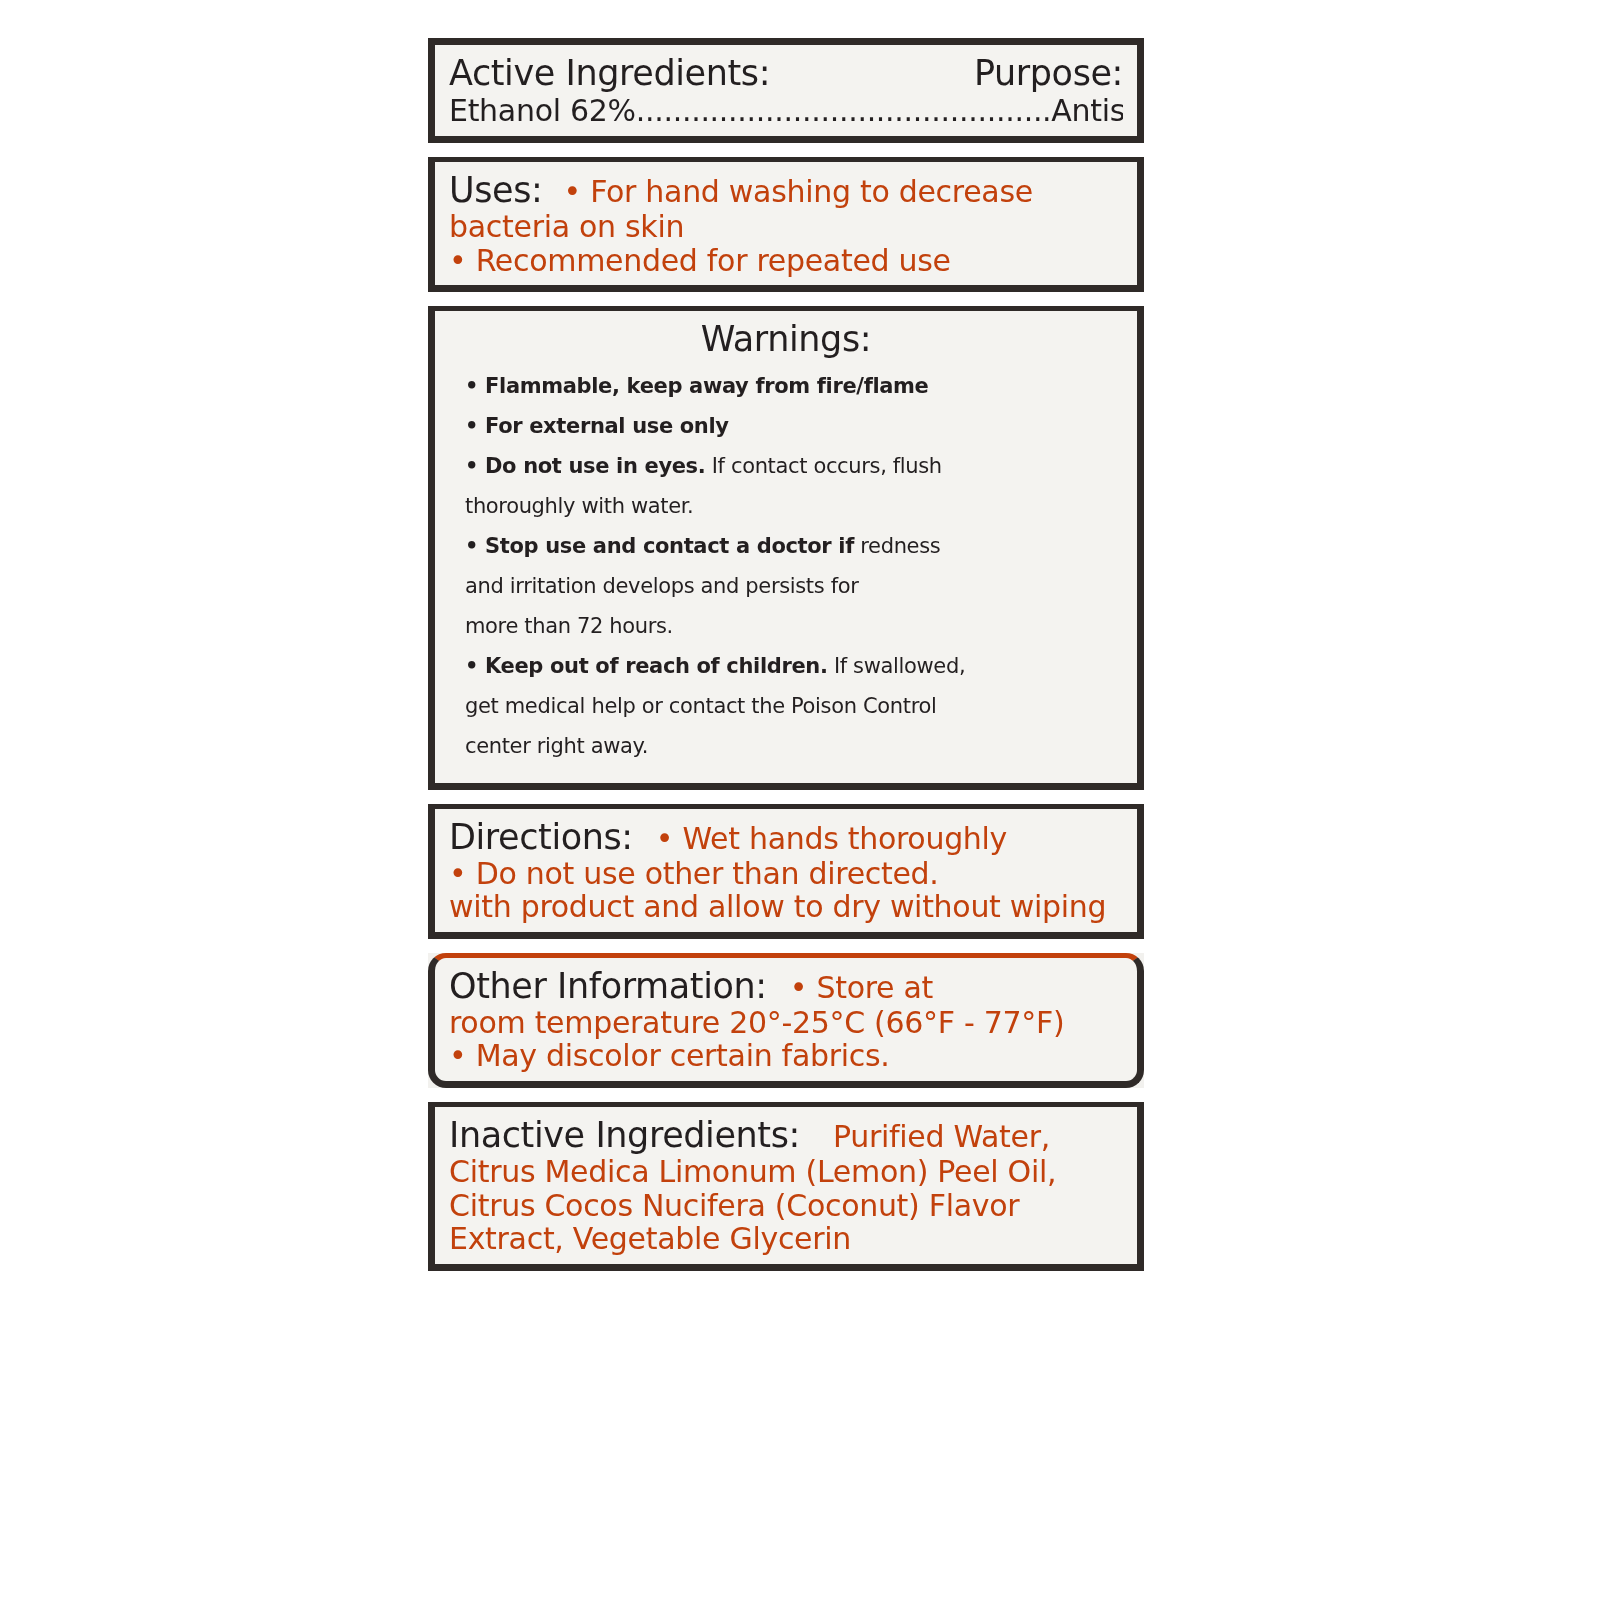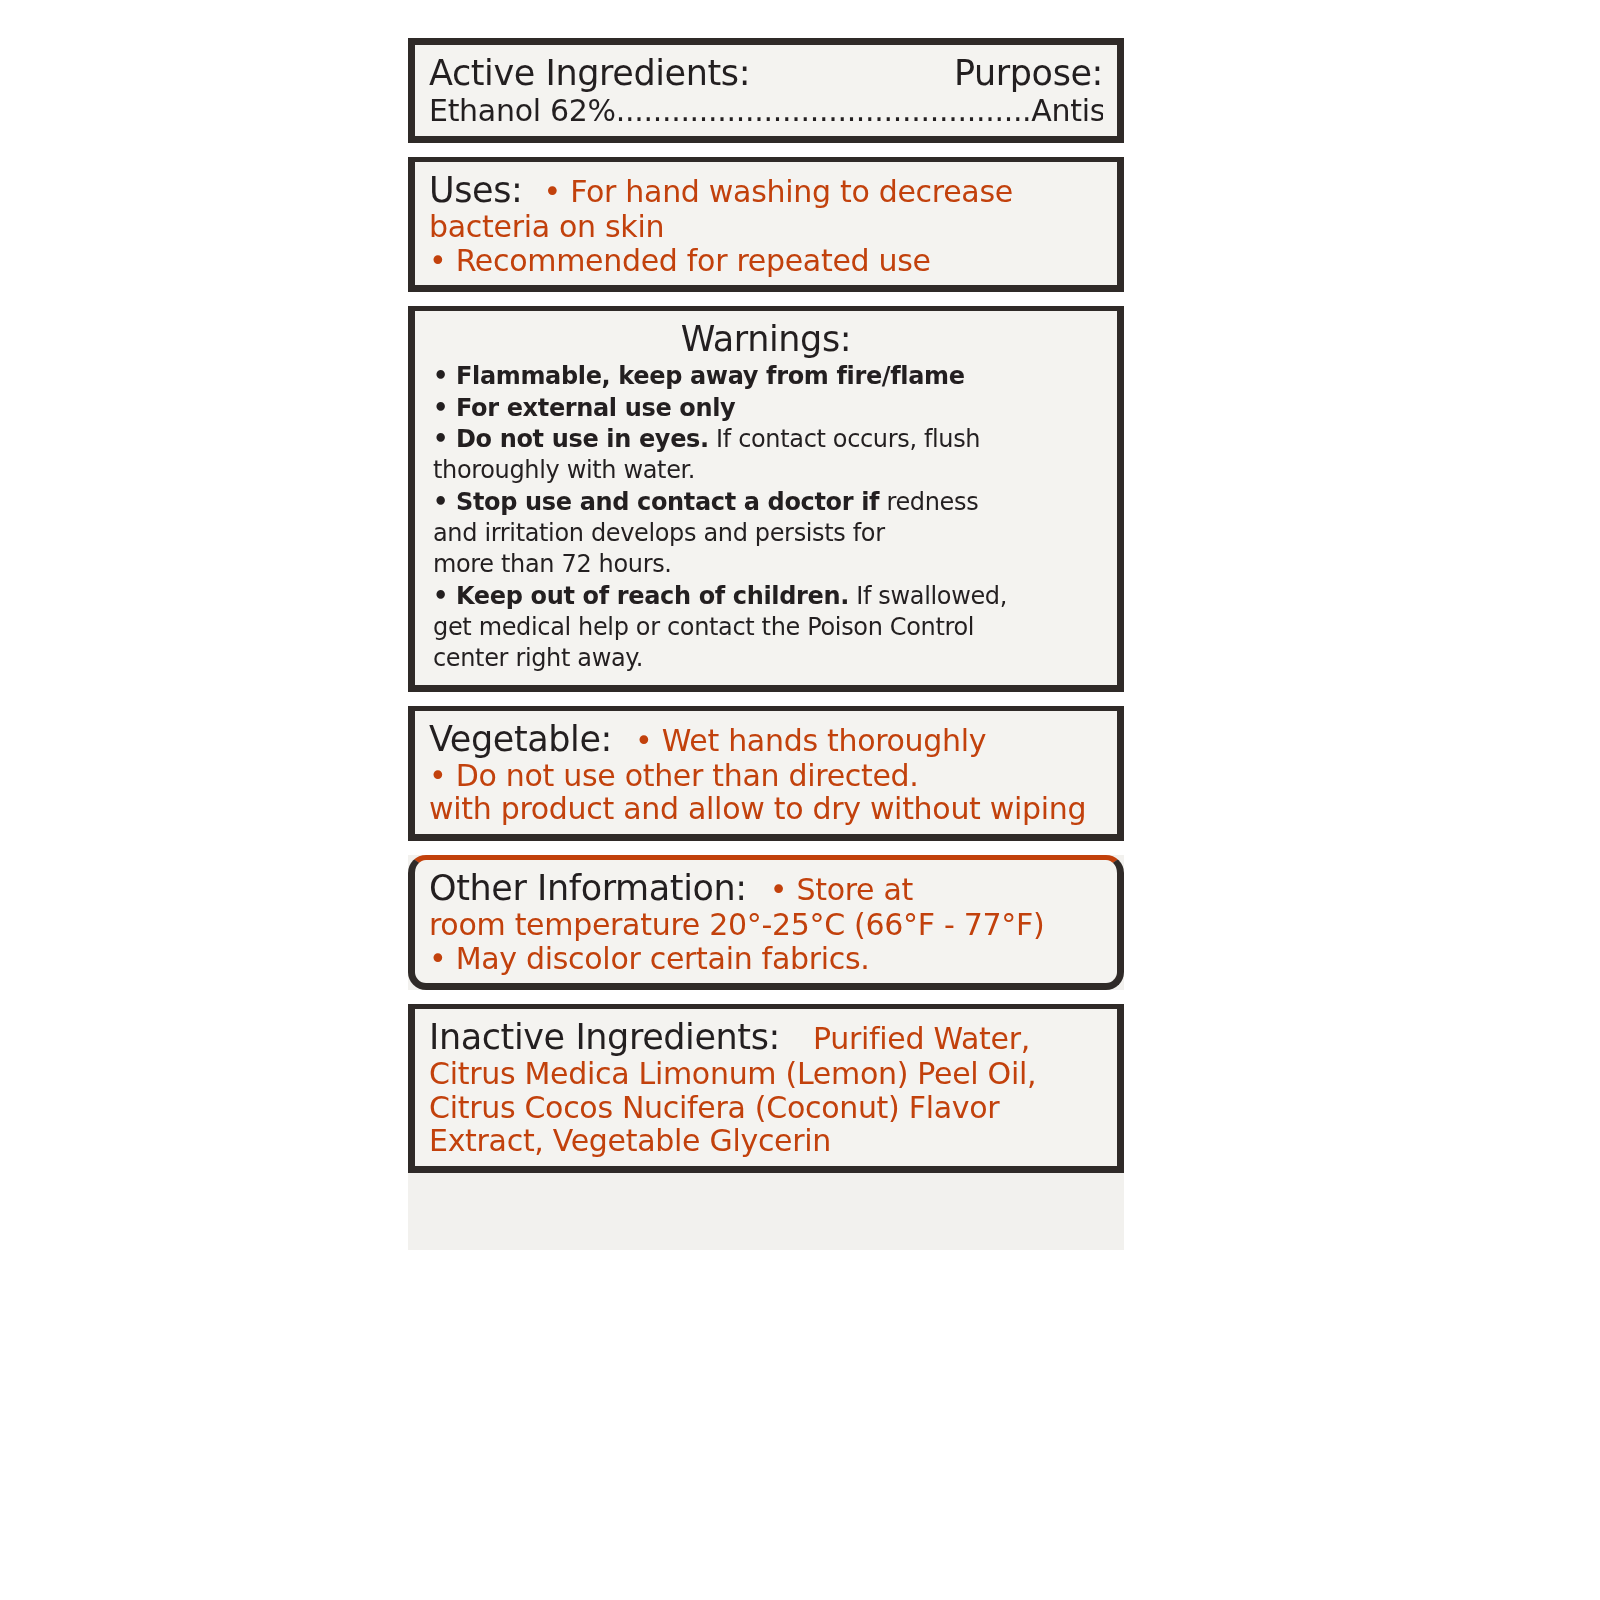--- a/index.html
+++ b/index.html
@@ -10,21 +10,21 @@
   body {
     width: 1600px;
     height: 1600px;
     font-family: "DejaVu Sans", "Liberation Sans", sans-serif;
     color: #231f20;
     overflow: hidden;
   }
 
   .label {
     position: absolute;
-    left: 408px;
+    left: 428px;
     top: 38px;
     width: 716px;
     height: 1212px;
     background: #f2f1ee;
     box-sizing: border-box;
   }
 
   .panel {
     position: relative;
     box-sizing: border-box;
@@ -71,24 +71,24 @@
   .dots-line {
     font-size: 30px;
     letter-spacing: -0.3px;
     white-space: nowrap;
     overflow: hidden;
   }
 
   .bold { font-weight: bold; }
 
   .warn-line {
-    font-size: 24px;
+    font-size: 21px;
     line-height: 1.14;
     letter-spacing: -0.35px;
-    margin: 4px;
+    margin: 16px;
   }
 
   .purpose-head {
     font-size: 35px;
   }
 
   .sec-pad { padding-top: 8px; padding-bottom: 8px; }
 </style>
 </head>
 <body>
@@ -147,21 +147,21 @@
     </p>
     <p class="warn-line">
       <span class="bold"></span><span>center right away.</span>
     </p>
   </div>
 
   <div class="gap"></div>
 
   <div class="panel bottom-rule sec-pad" style="border-top:5px solid #2f2a28;">
     <div>
-      <span class="heading">Vegetable:</span>
+      <span class="heading">Directions:</span>
       <span class="body-text" style="display:inline; margin-left:18px;">• Wet hands thoroughly</span>
     </div>
     <p class="body-text">• Do not use other than directed.</p>
     <p class="body-text">with product and allow to dry without wiping</p>
   </div>
 
   <div class="gap"></div>
 
   <div class="panel bottom-rule sec-pad" style="border-top:5px solid #c2410c;border-radius:18px;">
     <div>

